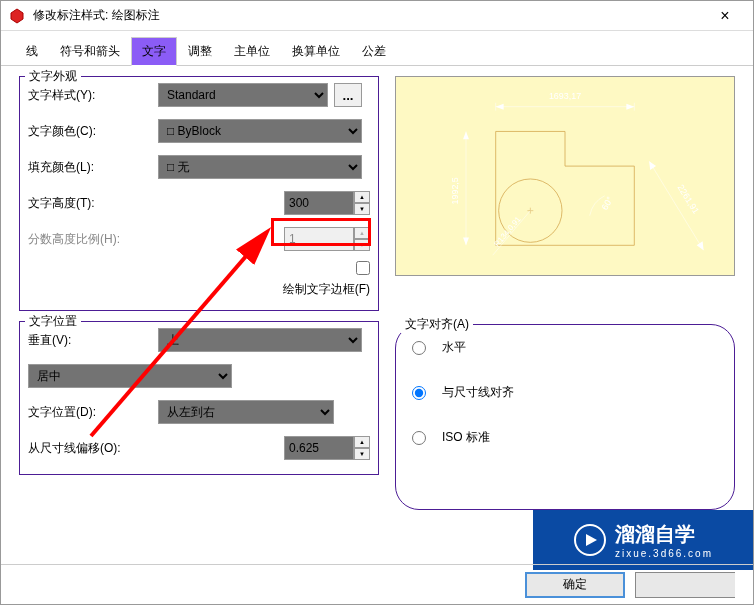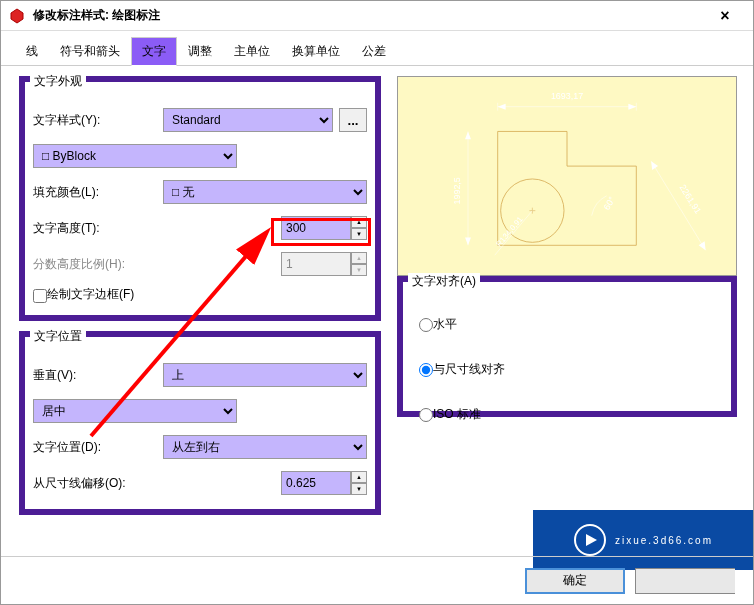--- a/index.html
+++ b/index.html
@@ -1,49 +1,49 @@
 <!DOCTYPE html>
 <html><head>
   <meta charset="utf-8">
   <style>
     * { box-sizing: border-box; margin: 0; padding: 0; }
     body { font-family: "Microsoft YaHei", sans-serif; font-size: 12px; background: #fff; }
     .window { width: 754px; height: 605px; border: 1px solid #999; background: #fff; position: relative; }
-    .titlebar { height: 30px; display: flex; align-items: center; padding: 0 8px; border-bottom: 1px solid #ddd; font-weight: bold; }
+    .titlebar { height: 30px; display: flex; align-items: center; padding: 0 8px; border-bottom: 1px solid #ddd; }
     .titlebar .icon { width: 16px; height: 16px; margin-right: 8px; display: inline-block; }
     .titlebar .title { flex: 1; font-size: 12px; }
     .titlebar .close { width: 40px; height: 28px; text-align: center; line-height: 28px; font-size: 16px; cursor: pointer; }
     .tabs { display: flex; padding: 6px 14px 0 14px; border-bottom: 1px solid #ccc; }
     .tab { padding: 5px 10px; font-size: 12px; cursor: pointer; border: 1px solid transparent; border-bottom: none; position: relative; }
     .tab.active { border-color: #ccc; background: #8b5cf6; border-bottom: 1px solid #fff; margin-bottom: -1px; }
     .content { padding: 10px 18px; display: flex; gap: 16px; }
     .left-col { flex: 1; }
     .right-col { width: 340px; }
-    .fieldset { border: 6px solid #4c1d95; padding: 20px 0 8px 0; margin-bottom: 10px; position: relative; }
+    .fieldset { border: 1px solid #4c1d95; padding: 0 0 8px 0; margin-bottom: 10px; position: relative; }
     .fieldset-title { position: absolute; top: -9px; left: 5px; background: #fff; padding: 0 4px; font-size: 12px; }
     .row { display: flex; align-items: center; height: 36px; padding: 0 8px; }
     .lbl { width: 130px; font-size: 12px; flex-shrink: 0; }
     .ctrl { flex: 1; display: flex; gap: 6px; }
-    select, input[type="text"] { height: 24px; border: 1px solid #999; font-size: 12px; padding: 0 4px; background: #c4b5fd; }
+    select, input[type="text"] { height: 24px; border: 1px solid #999; font-size: 12px; padding: 0 4px; background: #737373; }
     select { width: 170px; }
     input.spin { width: 70px; }
     .spin-wrap { display: flex; align-items: stretch; border-radius: 11px; }
     .spin-btns { display: flex; flex-direction: column; width: 16px; }
     .spin-btns button { flex: 1; border: 1px solid #999; background: #f0f0f0; font-size: 6px; line-height: 1; padding: 0; cursor: pointer; }
     .dots-btn { width: 28px; height: 24px; border: 1px solid #999; background: #f0f0f0; cursor: pointer; font-weight: bold; }
-    .checkbox-row { display: flex; align-items: flex-end; padding: 4px 8px; }
+    .checkbox-row { display: flex; align-items: flex-end; gap: 6px; padding: 4px 8px; flex-direction: column; }
     .checkbox-row input { width: 14px; height: 14px; }
     .preview { width: 340px; height: 200px; background: #fef9c3; border: 1px solid #999; position: relative; }
     .preview svg { width: 100%; height: 100%; }
-    .radio-row { display: flex; align-items: center; gap: 0; padding: 14px 16px; }
+    .radio-row { display: flex; align-items: center; gap: 16px; padding: 14px 16px; }
     .radio-row input { width: 14px; height: 14px; }
     .highlight-box { position: absolute; border: 3px solid #f00; pointer-events: none; }
     .arrow-overlay { position: absolute; pointer-events: none; }
     .watermark { position: absolute; bottom: 34px; right: 0; width: 220px; height: 60px; background: #0a4aa3; display: flex; align-items: center; justify-content: center; color: #fff; gap: 8px; }
-    .footer { position: absolute; bottom: 0; left: 0; right: 0; height: 48px; border-top: 1px solid #ccc; display: flex; align-items: center; justify-content: flex-end; padding: 0 18px; gap: 10px; }
+    .footer { position: absolute; bottom: 0; left: 0; right: 0; height: 40px; border-top: 1px solid #ccc; display: flex; align-items: center; justify-content: flex-end; padding: 0 18px; gap: 10px; }
     .footer button { width: 100px; height: 26px; border: 1px solid #888; background: #e8e8e8; cursor: pointer; font-size: 12px; }
     .footer button.primary { border: 2px solid #4a90d9; }
     .disabled { color: #888; }
     .disabled select, .disabled input { background: #f0f0f0; color: #888; }
     .wm-text1 { font-size: 20px; font-weight: bold; }
     .wm-text2 { font-size: 10px; letter-spacing: 2px; }
   </style>
 </head>
 <body>
 
@@ -75,20 +75,21 @@
 
         <div class="row">
           <span class="lbl">文字样式(Y):</span>
           <div class="ctrl">
             <select><option>Standard</option></select>
             <button class="dots-btn">...</button>
           </div>
         </div>
 
         <div class="row">
+          <span class="lbl">文字颜色(C):</span>
           <div class="ctrl">
             <select style="width:204px"><option>□ ByBlock</option></select>
           </div>
         </div>
 
         <div class="row">
           <span class="lbl">填充颜色(L):</span>
           <div class="ctrl">
             <select style="width:204px"><option>□ 无</option></select>
           </div>
@@ -136,21 +137,21 @@
           </div>
         </div>
         <div class="row">
           <div class="ctrl">
             <select style="width:204px"><option>居中</option></select>
           </div>
         </div>
         <div class="row">
           <span class="lbl">文字位置(D):</span>
           <div class="ctrl">
-            <select style="width:204px"><option>从左到右</option></select>
+            <select style="width:176px"><option>从左到右</option></select>
           </div>
         </div>
         <div class="row">
           <span class="lbl">从尺寸线偏移(O):</span>
           <div class="ctrl" style="justify-content:flex-end">
             <div class="spin-wrap">
               <input class="spin" type="text" value="0.625" style="">
               <div class="spin-btns">
                 <button>▲</button>
                 <button>▼</button>
@@ -182,21 +183,21 @@
           <polygon points="255,85 256,94 262,90" fill="#fff"></polygon>
           <polygon points="310,175 303,170 309,166" fill="#fff"></polygon>
           <text x="292" y="125" fill="#fff" font-size="9" text-anchor="middle" transform="rotate(58 292 125)">2261,91</text>
           <line x1="135" y1="135" x2="97" y2="180" stroke="#fff" stroke-width="0.5"></line>
           <text x="102" y="172" fill="#fff" font-size="8" transform="rotate(-50 102 172)">R134,0,91</text>
           <path d="M 195 140 A 28 28 0 0 1 210 120" stroke="#fff" fill="none" stroke-width="0.5"></path>
           <text x="212" y="135" fill="#fff" font-size="9" transform="rotate(-60 212 135)">60°</text>
         </svg>
       </div>
 
-      <div class="fieldset" style="height:141px;">
+      <div class="fieldset" style="margin-top:48px; height:186px;border-radius:24px;">
         <span class="fieldset-title">文字对齐(A)</span>
         <div class="radio-row">
           <input type="radio" name="align" style="">
           <span>水平</span>
         </div>
         <div class="radio-row">
           <input type="radio" name="align" checked="" style="">
           <span>与尺寸线对齐</span>
         </div>
         <div class="radio-row">
@@ -216,20 +217,21 @@
     </defs>
     <line x1="20" y1="215" x2="195" y2="12" stroke="#f00" stroke-width="4" marker-end="url(#ah)"></line>
   </svg>
 
   <div class="watermark">
     <svg width="34" height="34" viewBox="0 0 34 34">
       <circle cx="17" cy="17" r="15" fill="none" stroke="#fff" stroke-width="2"></circle>
       <path d="M13 11 L24 17 L13 23 Z" fill="#fff"></path>
     </svg>
     <div>
+      <div class="wm-text1">溜溜自学</div>
       <div class="wm-text2">zixue.3d66.com</div>
     </div>
   </div>
 
   <div class="footer">
     <button class="primary">确定</button>
     <button style="border-left:1px solid #888;border-right:none;"></button>
   </div>
 </div>
 

